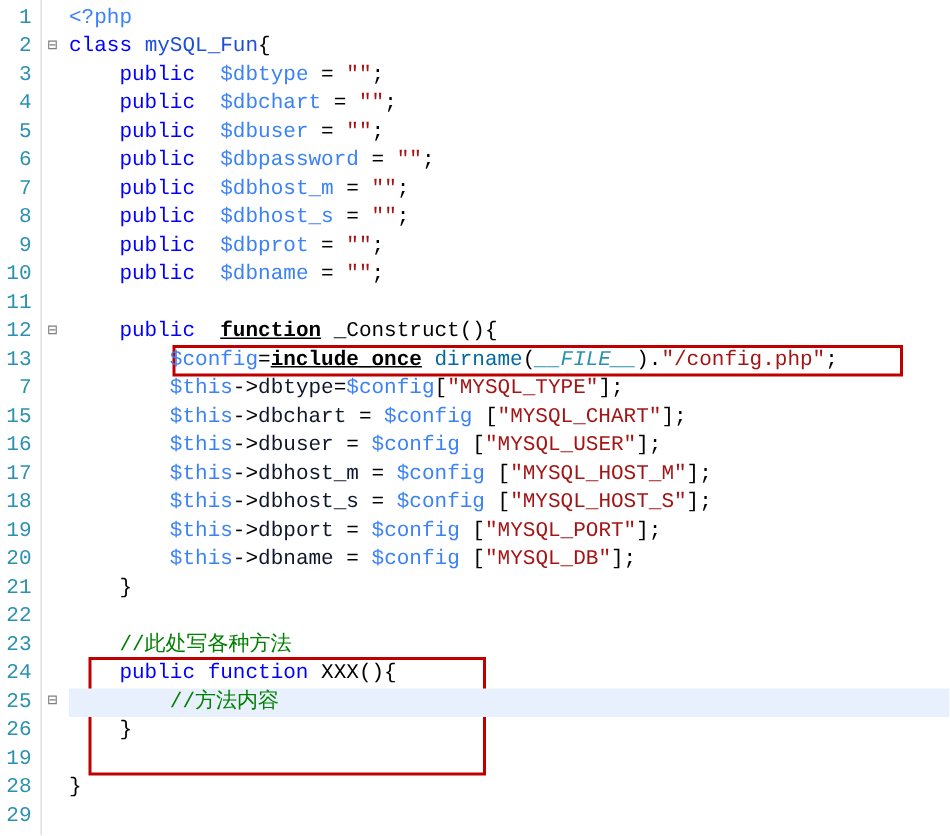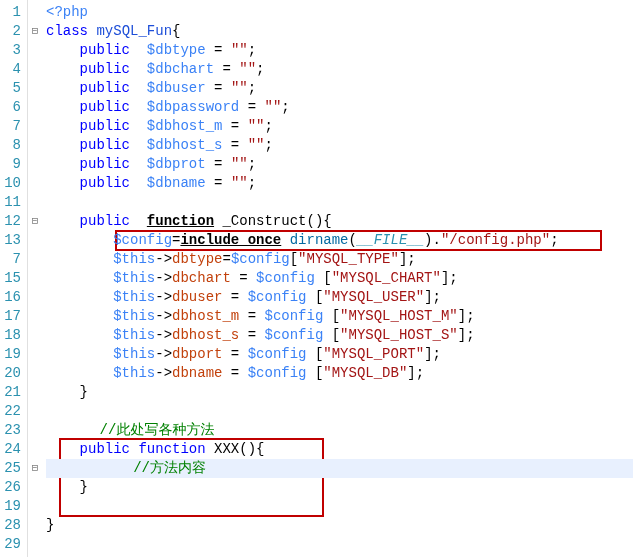--- a/index.html
+++ b/index.html
@@ -51,23 +51,23 @@
       white-space: pre;
       position: relative;
     }
     .line.hl { background: #e8f0fe; }
     .kw { color: #0000ff; font-weight: normal; }
     .cls { color: #1d4ed8; }
     .fn { color: #000000; text-decoration: underline; font-weight: bold; }
     .fn2 { color: #0369a1; }
     .str { color: #a31515; }
     .var { color: #3b82f6; }
-    .prop { color: #c2410c; }
+    .prop { color: #0f172a; }
     .const { color: #2b91af; font-style: italic; }
-    .cmt { color: #008000; margin-left: 20px; }
+    .cmt { color: #008000; }
     .op { color: #000000; }
     .php { color: #3b82f6; }
     .redbox1 {
       position: absolute;
       border: 2px solid #c00000;
       left: 73px;
       top: 230px;
       width: 487px;
       height: 21px;
       pointer-events: none;

